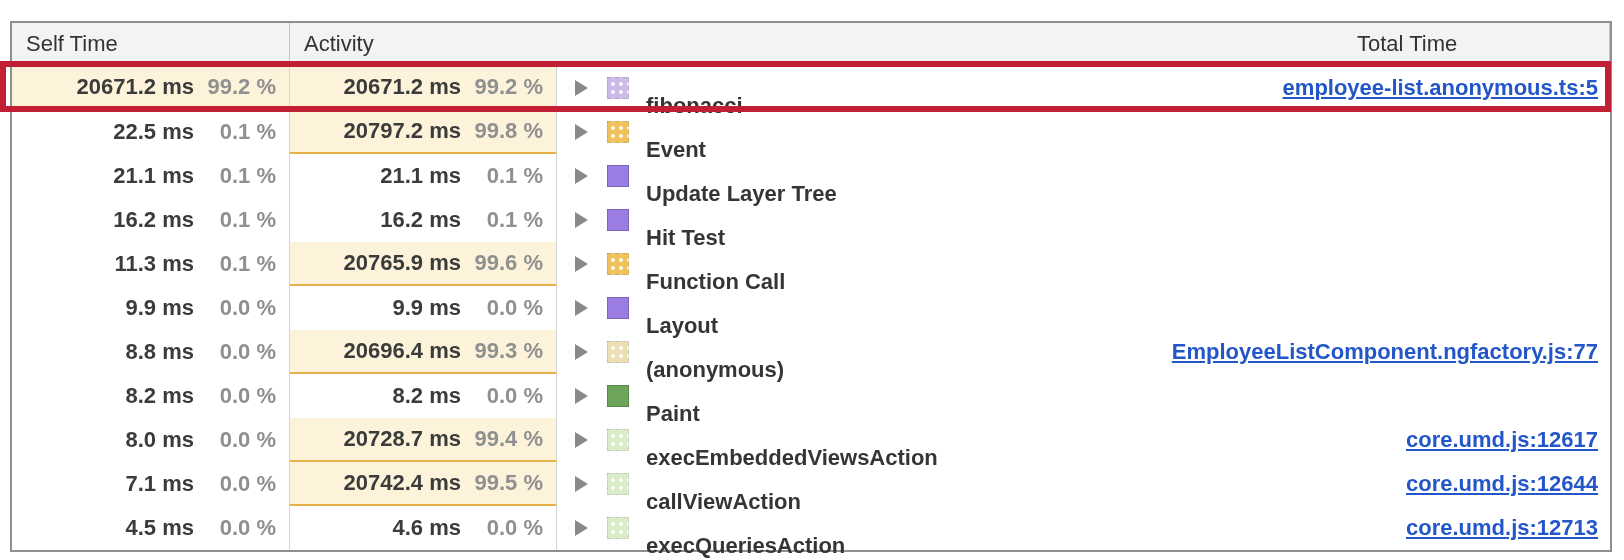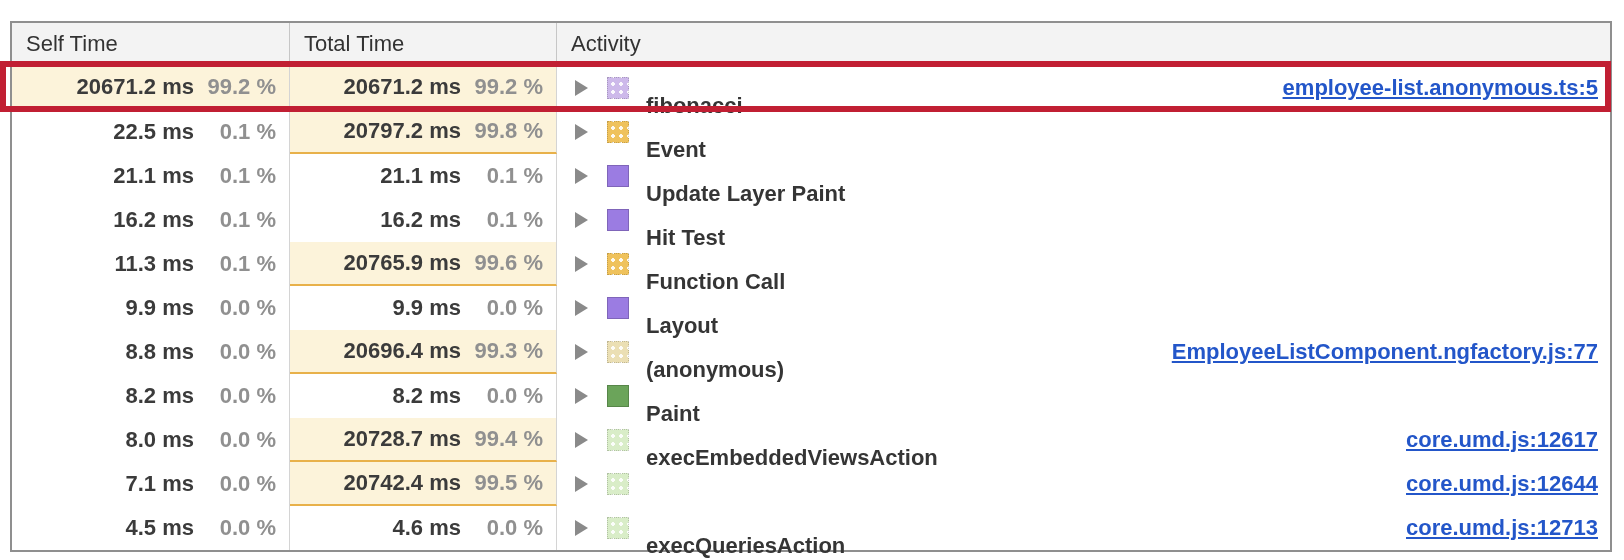--- a/index.html
+++ b/index.html
@@ -101,26 +101,26 @@
 </head>
 <body>
 
 <div class="stage">
 
   <div class="datagrid">
     <div class="dg-header">
       <div class="hcell col-self">
         <span>Self Time</span>
       </div>
+      <div class="hcell col-activity">
+        <span>Activity</span>
+      </div>
       <div class="hcell col-total">
         <span>Total Time</span>
       </div>
-      <div class="hcell col-activity">
-        <span>Activity</span>
-      </div>
     </div>
     <div class="dg-body" id="grid-body">
   <div class="dg-row">
     <div class="cell-time col-self hl">
       <span class="ms">20671.2 ms</span>
       <span class="pct">99.2 %</span>
     </div>
     <div class="cell-time col-total hl">
       <span class="ms">20671.2 ms</span>
       <span class="pct">99.2 %</span>
@@ -155,21 +155,21 @@
       <span class="ms">21.1 ms</span>
       <span class="pct">0.1 %</span>
     </div>
     <div class="cell-time col-total">
       <span class="ms">21.1 ms</span>
       <span class="pct">0.1 %</span>
     </div>
     <div class="cell-activity">
       <span class="tri"></span>
       <span class="swatch" style="background-color: rgb(155, 124, 226);"></span>
-      <span class="act-label">Update Layer Paint</span>
+      <span class="act-label">Update Layer Tree</span>
 
     </div>
   </div>
 
   <div class="dg-row">
     <div class="cell-time col-self">
       <span class="ms">16.2 ms</span>
       <span class="pct">0.1 %</span>
     </div>
     <div class="cell-time col-total">
@@ -274,20 +274,21 @@
       <span class="ms">7.1 ms</span>
       <span class="pct">0.0 %</span>
     </div>
     <div class="cell-time col-total hl">
       <span class="ms">20742.4 ms</span>
       <span class="pct">99.5 %</span>
     </div>
     <div class="cell-activity">
       <span class="tri"></span>
       <span class="swatch dotted" style="background-color: rgb(217, 237, 200);"></span>
+      <span class="act-label">callViewAction</span>
       <span class="act-link">core.umd.js:12644</span>
     </div>
   </div>
 
   <div class="dg-row">
     <div class="cell-time col-self">
       <span class="ms">4.5 ms</span>
       <span class="pct">0.0 %</span>
     </div>
     <div class="cell-time col-total">

